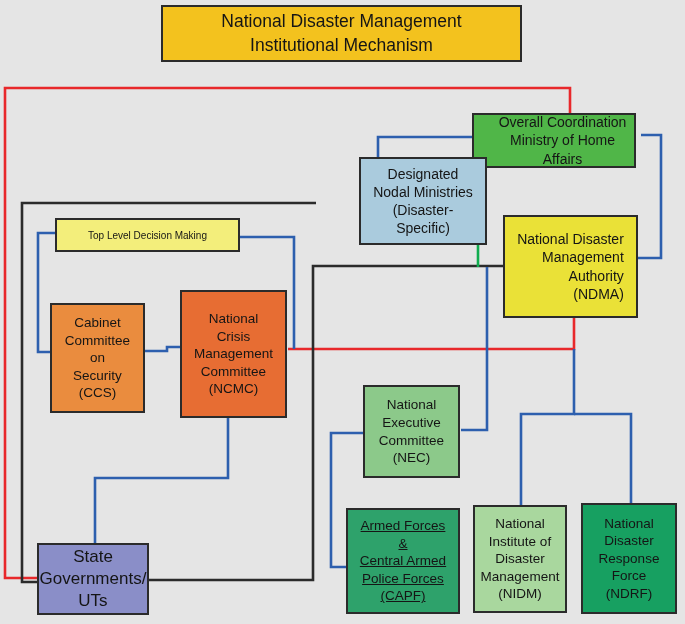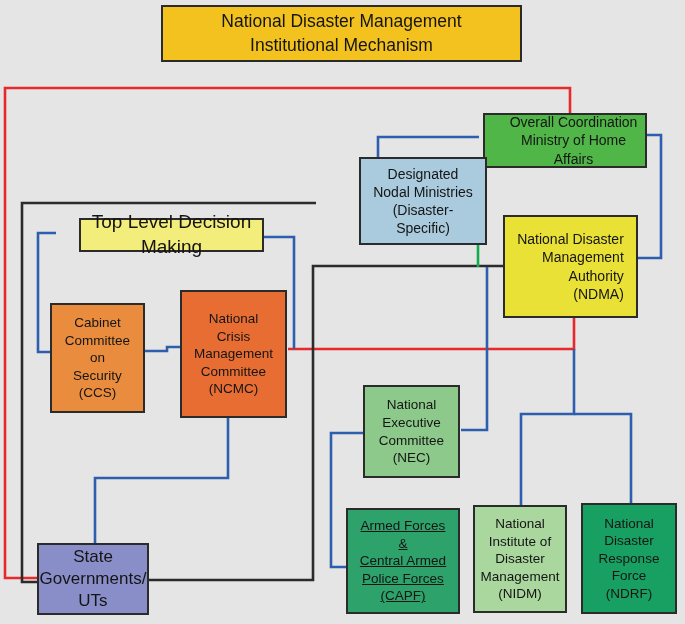--- a/index.html
+++ b/index.html
@@ -8,24 +8,24 @@
     font-family:"Liberation Sans", sans-serif;
   }
   #connector-svg{position:absolute;left:0;top:0;width:685px;height:624px;}
   .node{
     position:absolute;display:flex;align-items:center;justify-content:center;
     text-align:center;white-space:pre-line;color:#151515;
     border:2px solid #2b2b2b;box-sizing:border-box;
     font-size:14px;line-height:1.3;
   }
   #n-title{left:161px;top:5px;width:361px;height:57px;font-size:17.5px;line-height:1.35;}
-  #n-overall{left:483px;top:113px;width:164px;height:55px;padding-left:17px;}
+  #n-overall{left:472px;top:113px;width:164px;height:55px;padding-left:17px;}
   #n-designated{left:315px;top:157px;width:128px;height:88px;}
   #n-ndma{left:503px;top:215px;width:135px;height:103px;}
-  #n-toplevel{left:55px;top:218px;width:185px;height:34px;font-size:19px;margin-left:24px;}
+  #n-toplevel{left:55px;top:218px;width:185px;height:34px;font-size:10px;}
   #n-ccs{left:50px;top:303px;width:95px;height:110px;font-size:13.5px;}
   #n-ncmc{left:180px;top:290px;width:107px;height:128px;font-size:13.5px;}
   #n-nec{left:363px;top:385px;width:97px;height:93px;font-size:13.5px;}
   #n-state{left:37px;top:543px;width:112px;height:72px;font-size:17px;}
   #n-capf{left:346px;top:508px;width:114px;height:106px;font-size:13.5px;}
   #n-nidm{left:473px;top:505px;width:94px;height:108px;font-size:13.5px;}
   #n-ndrf{left:581px;top:503px;width:96px;height:111px;font-size:13.5px;}
 </style>
 </head>
 <body>

